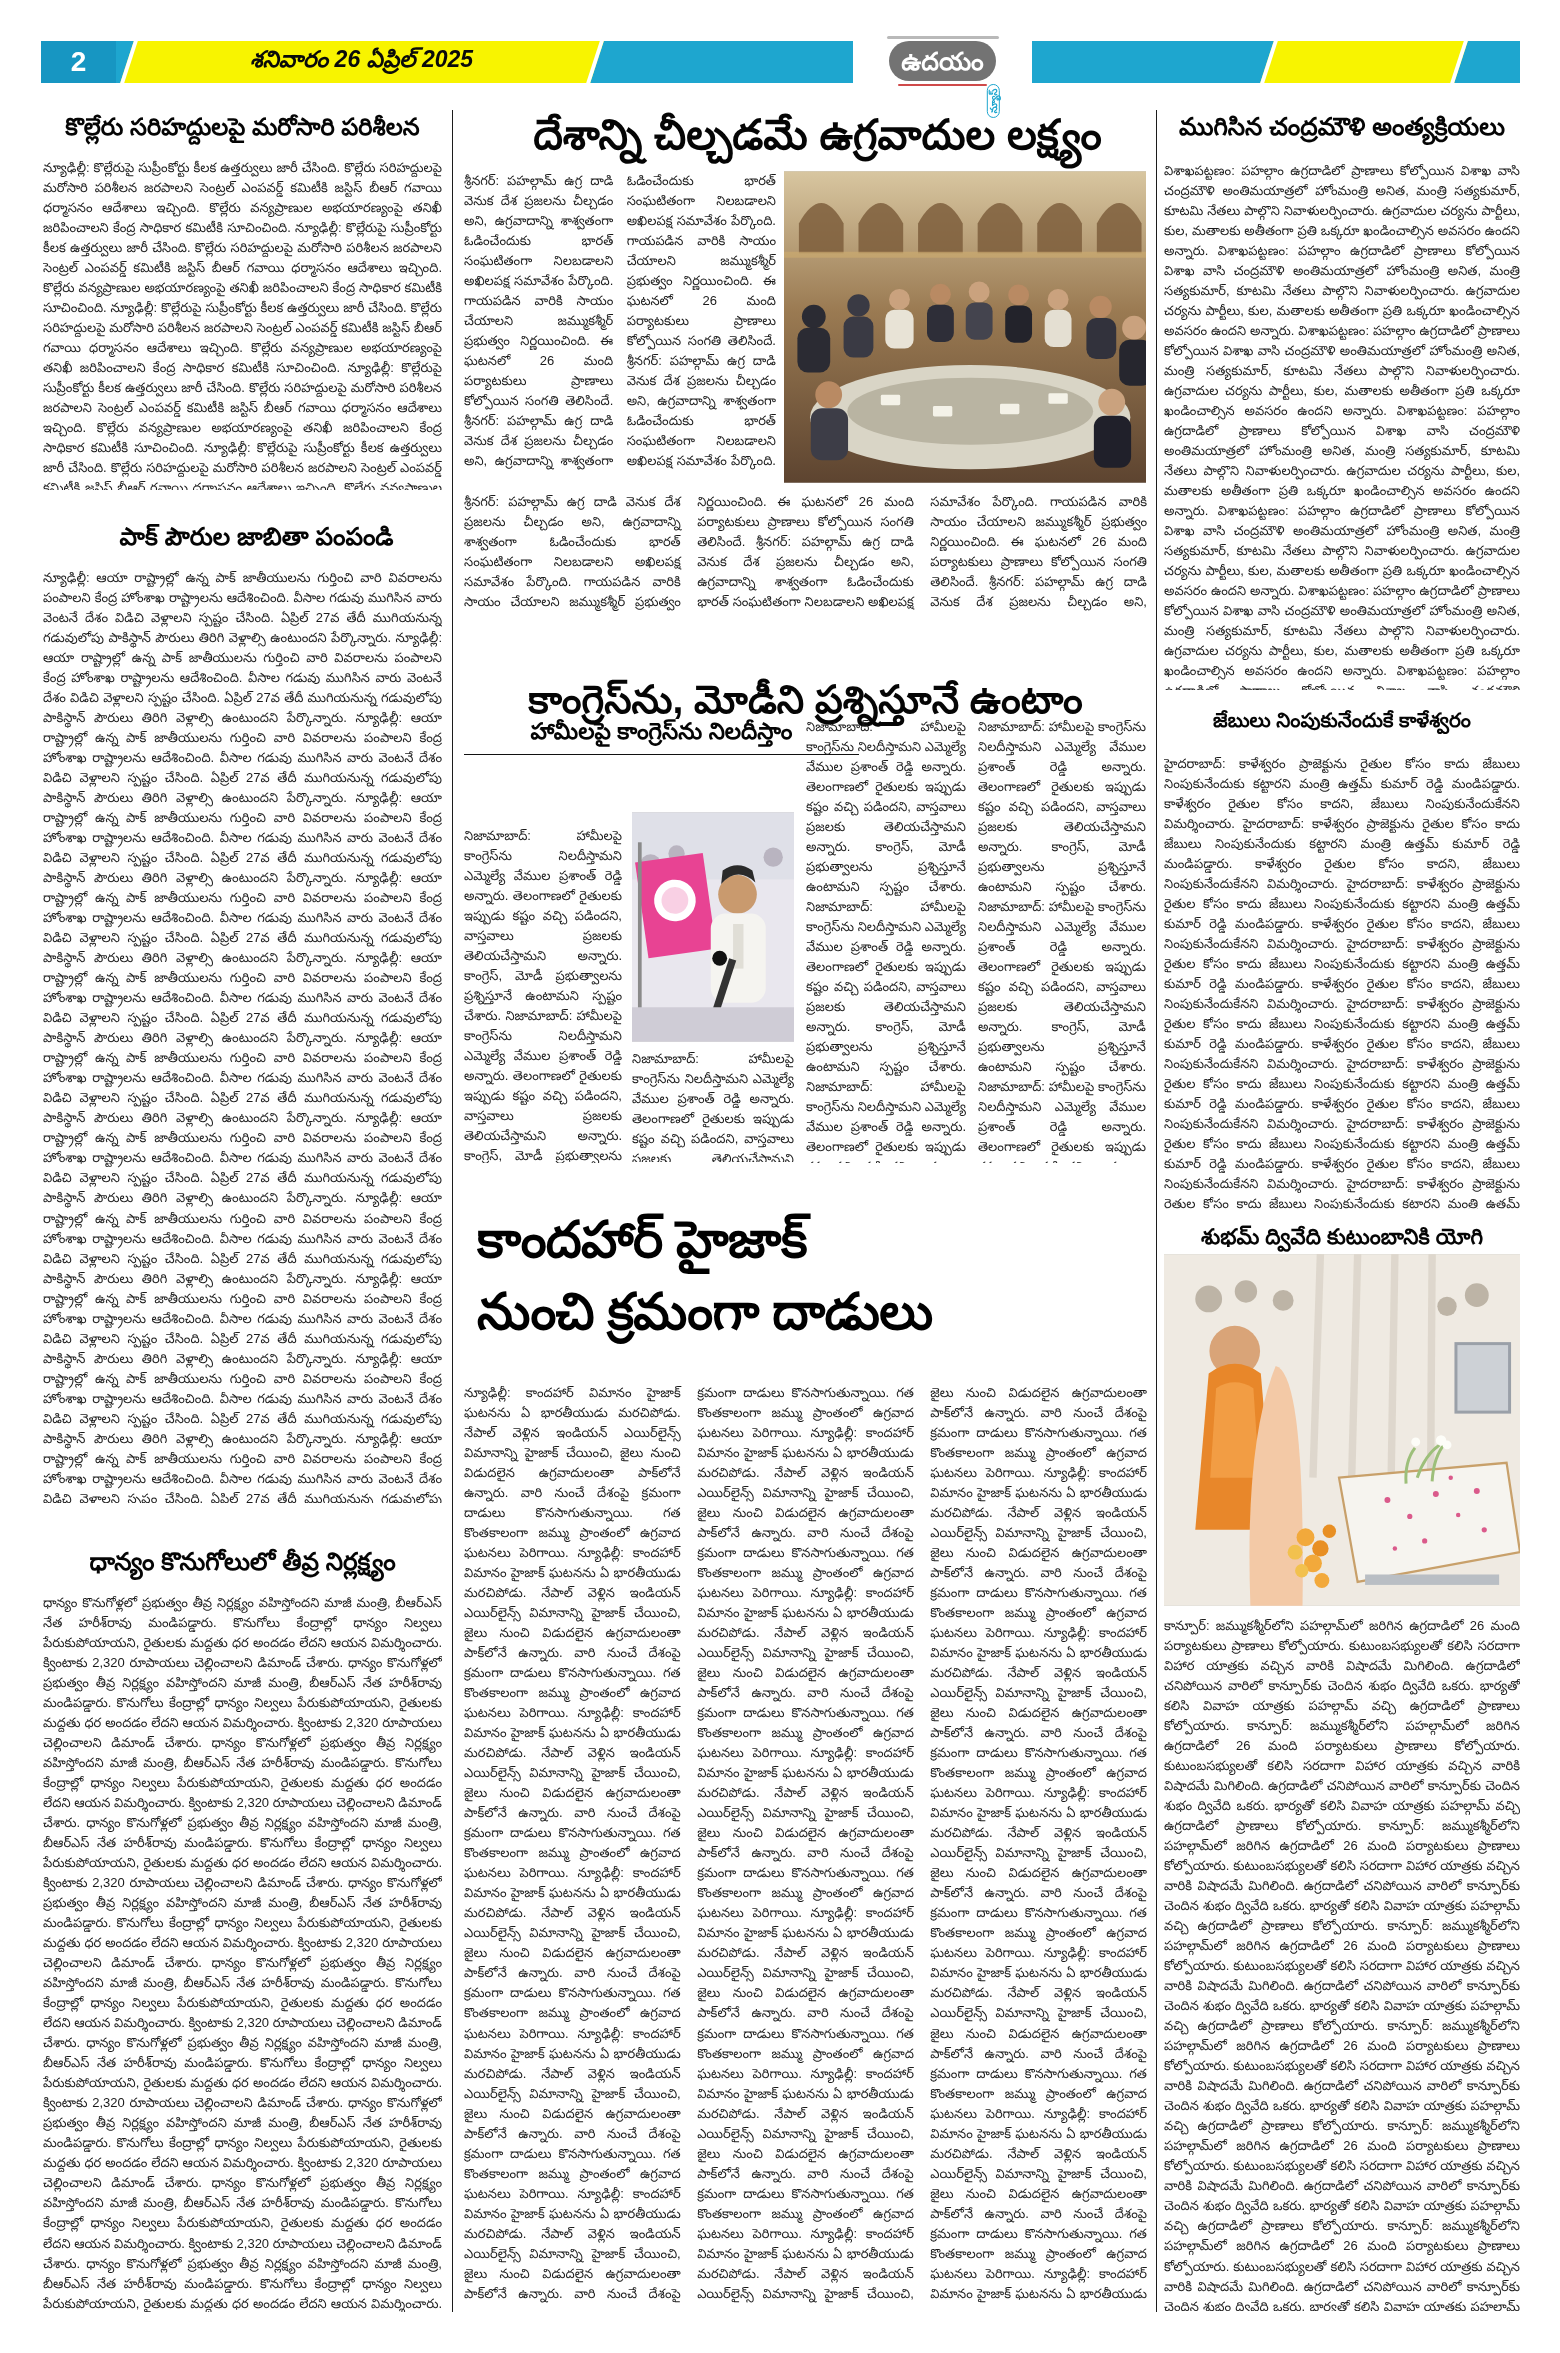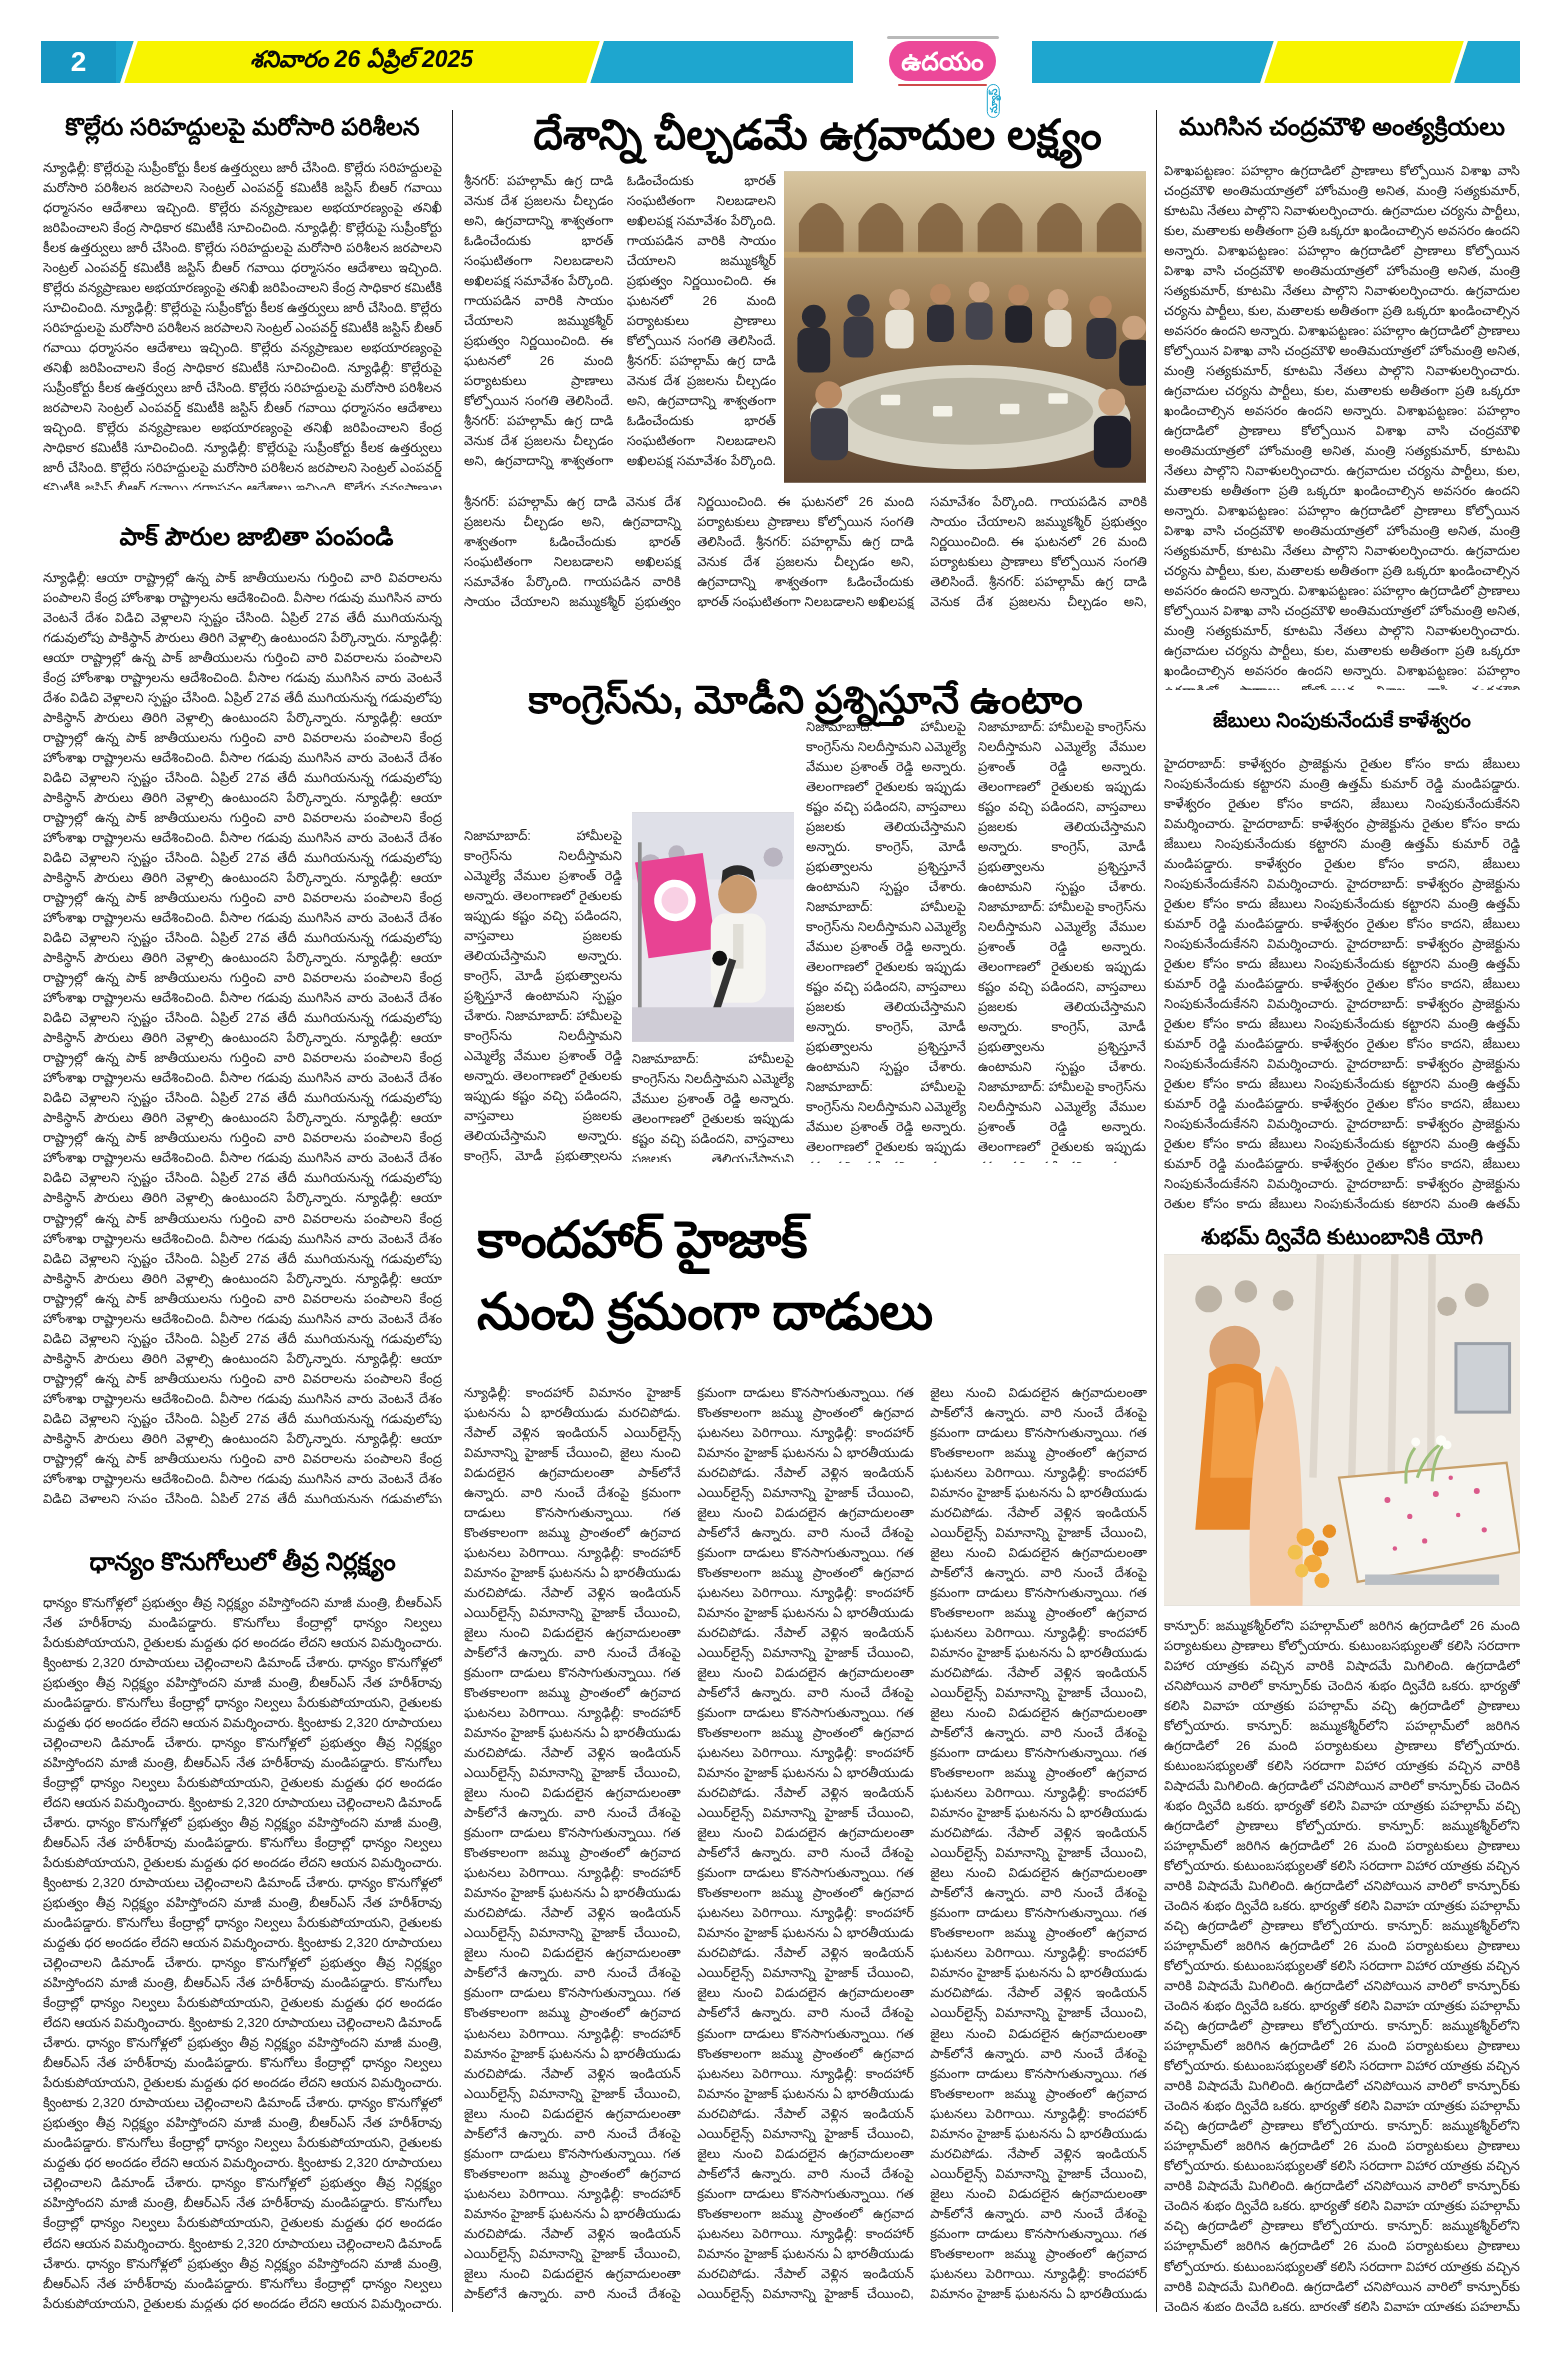--- a/index.html
+++ b/index.html
@@ -10,21 +10,21 @@
   }
   .abs{position:absolute;}
   
   .hdr-bar{background:#1ea6cf;}
   .pageno{color:#fff;font-size:28px;font-weight:800;display:flex;align-items:center;justify-content:center;background:#1796c2;}
   .date-para{background:#f8f400;transform:skewX(-18deg);display:flex;align-items:center;justify-content:center;border-left:4.5px solid #fff;border-right:4.5px solid #fff;}
   .date-para span{transform:skewX(18deg);font-size:23px;font-weight:800;font-style:italic;color:#0a0a0a;white-space:nowrap;}
   .yellow-para{background:#f8f400;transform:skewX(-18deg);border-left:4.5px solid #fff;border-right:4.5px solid #fff;}
   .logo-block{background:#fff;display:flex;flex-direction:column;align-items:center;justify-content:center;gap:2.2px;}
   .logo-tiny{height:3px;background:#b9b9b9;border-radius:1.5px;}
-  .logo-main{background:#ec4899;color:#fff;font-weight:800;font-size:25px;line-height:1;padding:7.5px 12px;border-radius:22.4px;position:relative;white-space:nowrap;}
+  .logo-main{background:#737373;color:#fff;font-weight:800;font-size:25px;line-height:1;padding:7.5px 12px;border-radius:22.4px;position:relative;white-space:nowrap;}
   .logo-news{position:absolute;right:-4.5px;bottom:-3px;background:#fff;color:#1ea6cf;font-size:9.7px;font-weight:700;padding:0.7px 3.7px;border-radius:6.7px;border:0.7px solid #1ea6cf;transform:rotate(-90deg);transform-origin:right bottom;}
   .logo-sub{height:2.2px;background:#cf4a4a;border-radius:1.5px;}
   
   .vline{border-left:1.5px solid #1c1c1c;width:0;}
   .headline{font-weight:800;color:#050505;text-align:center;line-height:1.25;letter-spacing:0;}
   .body-txt{font-size:13px;line-height:1.54;text-align:justify;color:#1b1b1b;overflow:hidden;word-break:break-word;}
   .cols2{column-count:2;column-gap:13.4px;}
   .cols3{column-count:3;column-gap:16.4px;}
   .sub1{font-weight:800;font-size:23px;text-align:center;color:#050505;padding-bottom:7.5px;border-bottom:1.5px solid #111;line-height:1.3;}
   .sub2{font-weight:800;font-size:26px;text-align:center;color:#050505;padding-top:9px;line-height:1.3;}
@@ -144,20 +144,21 @@
         </g>
     </g>
   </svg>
 </div>
 
 <div class="abs body-txt cols3" style="left:464px;top:492px;width:683px;height:134px;">శ్రీనగర్: పహల్గామ్ ఉగ్ర దాడి వెనుక దేశ ప్రజలను చీల్చడం అని, ఉగ్రవాదాన్ని శాశ్వతంగా ఓడించేందుకు భారత్ సంఘటితంగా నిలబడాలని అఖిలపక్ష సమావేశం పేర్కొంది. గాయపడిన వారికి సాయం చేయాలని జమ్ముకశ్మీర్ ప్రభుత్వం నిర్ణయించింది. ఈ ఘటనలో 26 మంది పర్యాటకులు ప్రాణాలు కోల్పోయిన సంగతి తెలిసిందే. శ్రీనగర్: పహల్గామ్ ఉగ్ర దాడి వెనుక దేశ ప్రజలను చీల్చడం అని, ఉగ్రవాదాన్ని శాశ్వతంగా ఓడించేందుకు భారత్ సంఘటితంగా నిలబడాలని అఖిలపక్ష సమావేశం పేర్కొంది. గాయపడిన వారికి సాయం చేయాలని జమ్ముకశ్మీర్ ప్రభుత్వం నిర్ణయించింది. ఈ ఘటనలో 26 మంది పర్యాటకులు ప్రాణాలు కోల్పోయిన సంగతి తెలిసిందే. శ్రీనగర్: పహల్గామ్ ఉగ్ర దాడి వెనుక దేశ ప్రజలను చీల్చడం అని, ఉగ్రవాదాన్ని శాశ్వతంగా ఓడించేందుకు భారత్ సంఘటితంగా నిలబడాలని అఖిలపక్ష సమావేశం పేర్కొంది. గాయపడిన వారికి సాయం చేయాలని జమ్ముకశ్మీర్ ప్రభుత్వం నిర్ణయించింది. ఈ ఘటనలో 26 మంది పర్యాటకులు ప్రాణాలు కోల్పోయిన సంగతి తెలిసిందే. శ్రీనగర్: పహల్గామ్ ఉగ్ర దాడి వెనుక దేశ ప్రజలను చీల్చడం అని, ఉగ్రవాదాన్ని శాశ్వతంగా ఓడించేందుకు భారత్ సంఘటితంగా నిలబడాలని అఖిలపక్ష సమావేశం పేర్కొంది. గాయపడిన వారికి సాయం చేయాలని జమ్ముకశ్మీర్ ప్రభుత్వం నిర్ణయించింది. ఈ ఘటనలో 26 మంది పర్యాటకులు ప్రాణాలు కోల్పోయిన సంగతి తెలిసిందే. శ్రీనగర్: పహల్గామ్ ఉగ్ర దాడి వెనుక దేశ ప్రజలను చీల్చడం అని, ఉగ్రవాదాన్ని శాశ్వతంగా ఓడించేందుకు భారత్ సంఘటితంగా నిలబడాలని అఖిలపక్ష సమావేశం పేర్కొంది. గాయపడిన వారికి సాయం చేయాలని జమ్ముకశ్మీర్ ప్రభుత్వం నిర్ణయించింది. ఈ ఘటనలో 26 మంది పర్యాటకులు ప్రాణాలు కోల్పోయిన సంగతి తెలిసిందే.</div>
 
 <div class="abs headline" style="left:464px;top:676px;width:683px;font-size:39px;">కాంగ్రెస్‌ను, మోడీని ప్రశ్నిస్తూనే ఉంటాం</div>
 
 <div class="abs" style="left:464px;top:717px;width:395px;">
+  <div class="sub1">హామీలపై కాంగ్రెస్‌ను నిలదీస్తాం</div>
 </div>
 
 <div class="abs body-txt" style="left:464px;top:826px;width:158px;height:337px;">నిజామాబాద్: హామీలపై కాంగ్రెస్‌ను నిలదీస్తామని ఎమ్మెల్యే వేముల ప్రశాంత్ రెడ్డి అన్నారు. తెలంగాణలో రైతులకు ఇప్పుడు కష్టం వచ్చి పడిందని, వాస్తవాలు ప్రజలకు తెలియచేస్తామని అన్నారు. కాంగ్రెస్, మోడీ ప్రభుత్వాలను ప్రశ్నిస్తూనే ఉంటామని స్పష్టం చేశారు. నిజామాబాద్: హామీలపై కాంగ్రెస్‌ను నిలదీస్తామని ఎమ్మెల్యే వేముల ప్రశాంత్ రెడ్డి అన్నారు. తెలంగాణలో రైతులకు ఇప్పుడు కష్టం వచ్చి పడిందని, వాస్తవాలు ప్రజలకు తెలియచేస్తామని అన్నారు. కాంగ్రెస్, మోడీ ప్రభుత్వాలను ప్రశ్నిస్తూనే ఉంటామని స్పష్టం చేశారు. నిజామాబాద్: హామీలపై కాంగ్రెస్‌ను నిలదీస్తామని ఎమ్మెల్యే వేముల ప్రశాంత్ రెడ్డి అన్నారు. తెలంగాణలో రైతులకు ఇప్పుడు కష్టం వచ్చి పడిందని, వాస్తవాలు ప్రజలకు తెలియచేస్తామని అన్నారు. కాంగ్రెస్, మోడీ ప్రభుత్వాలను ప్రశ్నిస్తూనే ఉంటామని స్పష్టం చేశారు. నిజామాబాద్: హామీలపై కాంగ్రెస్‌ను నిలదీస్తామని ఎమ్మెల్యే వేముల ప్రశాంత్ రెడ్డి అన్నారు. తెలంగాణలో రైతులకు ఇప్పుడు కష్టం వచ్చి పడిందని, వాస్తవాలు ప్రజలకు తెలియచేస్తామని అన్నారు. కాంగ్రెస్, మోడీ ప్రభుత్వాలను ప్రశ్నిస్తూనే ఉంటామని స్పష్టం చేశారు. నిజామాబాద్: హామీలపై కాంగ్రెస్‌ను నిలదీస్తామని ఎమ్మెల్యే వేముల ప్రశాంత్ రెడ్డి అన్నారు. తెలంగాణలో రైతులకు ఇప్పుడు కష్టం వచ్చి పడిందని, వాస్తవాలు ప్రజలకు తెలియచేస్తామని అన్నారు. కాంగ్రెస్, మోడీ ప్రభుత్వాలను ప్రశ్నిస్తూనే ఉంటామని స్పష్టం చేశారు.</div>
 
 <div class="abs photo" style="left:632px;top:812px;width:162px;height:230px;">
   <svg width="162" height="230" viewBox="0 0 218 308" xmlns="http://www.w3.org/2000/svg">
     <rect width="218" height="308" fill="#e9e7ee"></rect>
     <rect y="0" width="218" height="90" fill="#dfe0e8"></rect>
 
     <g fill="#b9b4c0">

